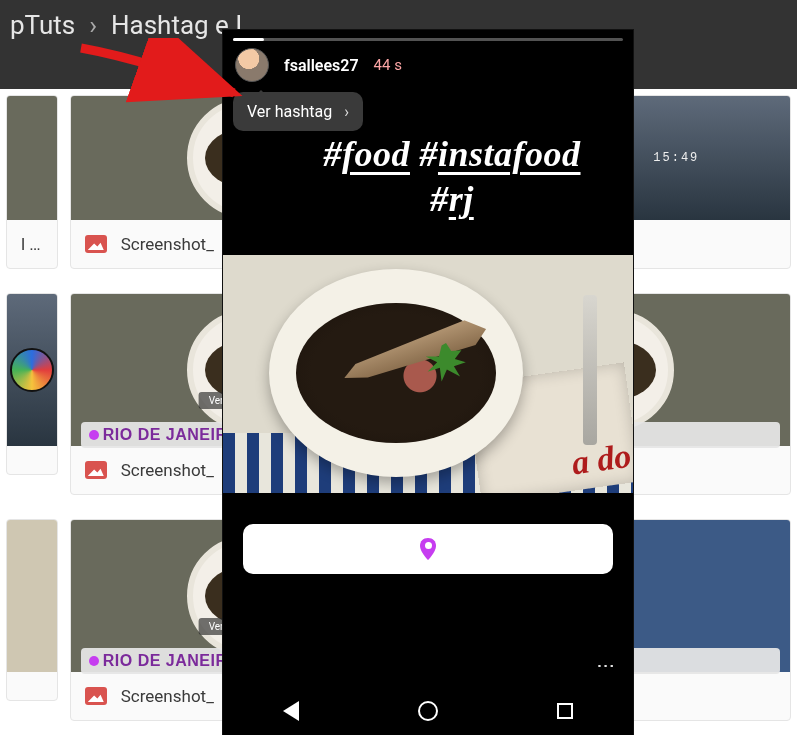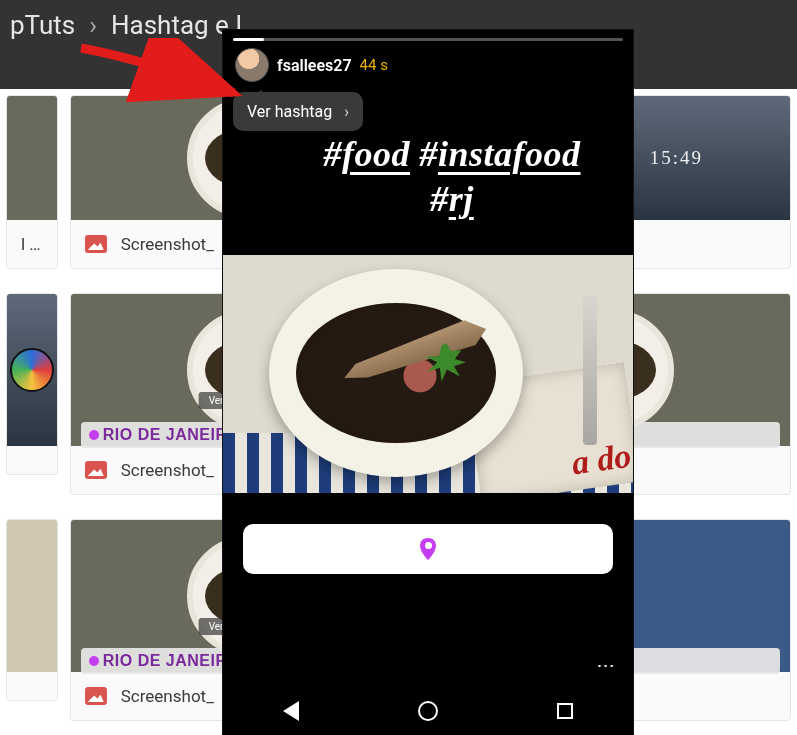--- a/index.html
+++ b/index.html
@@ -96,22 +96,22 @@
     .img-icon::before{
       content:""; position:absolute; left:3px; right:3px; bottom:3px;
       height:8px; background: #fff;
       clip-path: polygon(0 100%, 40% 20%, 60% 55%, 80% 10%, 100% 100%);
     }
     .temp-text{
       color:#efefef; text-shadow:0 1px 2px rgba(0,0,0,.4);
       font-size:28px; display:flex; align-items:center; gap:6px;
     }
     .time-text{
-      color:#efefef; font-size:19px; letter-spacing:2px;
-      font-family:Liberation Serif, serif;
+      color:#efefef; font-size:12px; letter-spacing:2px;
+      font-family:Liberation Mono, monospace;
     }
     .widget-bg {
       background: linear-gradient(#5e6a7a,#293540);
       display:flex; flex-direction:column; align-items:center; justify-content:center;
     }
     .wheel {
       width:44px;height:44px;border-radius:50%;
       background:conic-gradient(#2c6de0,#e23d3d,#f6c33c,#45b257,#2c6de0);
       border:2px solid #111;
     }
@@ -129,30 +129,30 @@
     }
     .progress {
       position:absolute; top:8px; left:10px; right:10px; height:3px;
       background: rgba(255,255,255,.32); border-radius:3px;
     }
     .progress .fill{
       height:100%; width:8%; background:#fff; border-radius:3px;
     }
     .story-header{
       position:absolute; top:18px; left:12px;
-      display:flex; align-items:center; gap:8px;
+      display:flex; align-items:center; gap:15px;
     }
     .avatar{
       width:34px; height:34px; border-radius:50%;
       background: radial-gradient(circle at 40% 30%, #f3c9a5 35%, transparent 36%), #445;
       background-color:#8a7a6c;
       border:1px solid #555;
     }
     .user{font-weight:600; font-size:16px;}
-    .timeago{color:#eab308; font-size:15px;}
+    .timeago{color:#fca5a5; font-size:15px;}
     .tooltip{
       position:absolute; top:62px; left:10px;
       background:#3a3a3a; color:#fff;
       font-size:16px; padding:10px 14px; border-radius:10px;
       display:flex; align-items:center; gap:12px;
       box-shadow:0 2px 6px rgba(0,0,0,.4);
     }
     .tooltip::after{
       content:""; position:absolute; top:-8px; left:22px;
       border:6px solid transparent; border-bottom-color:#3a3a3a;

